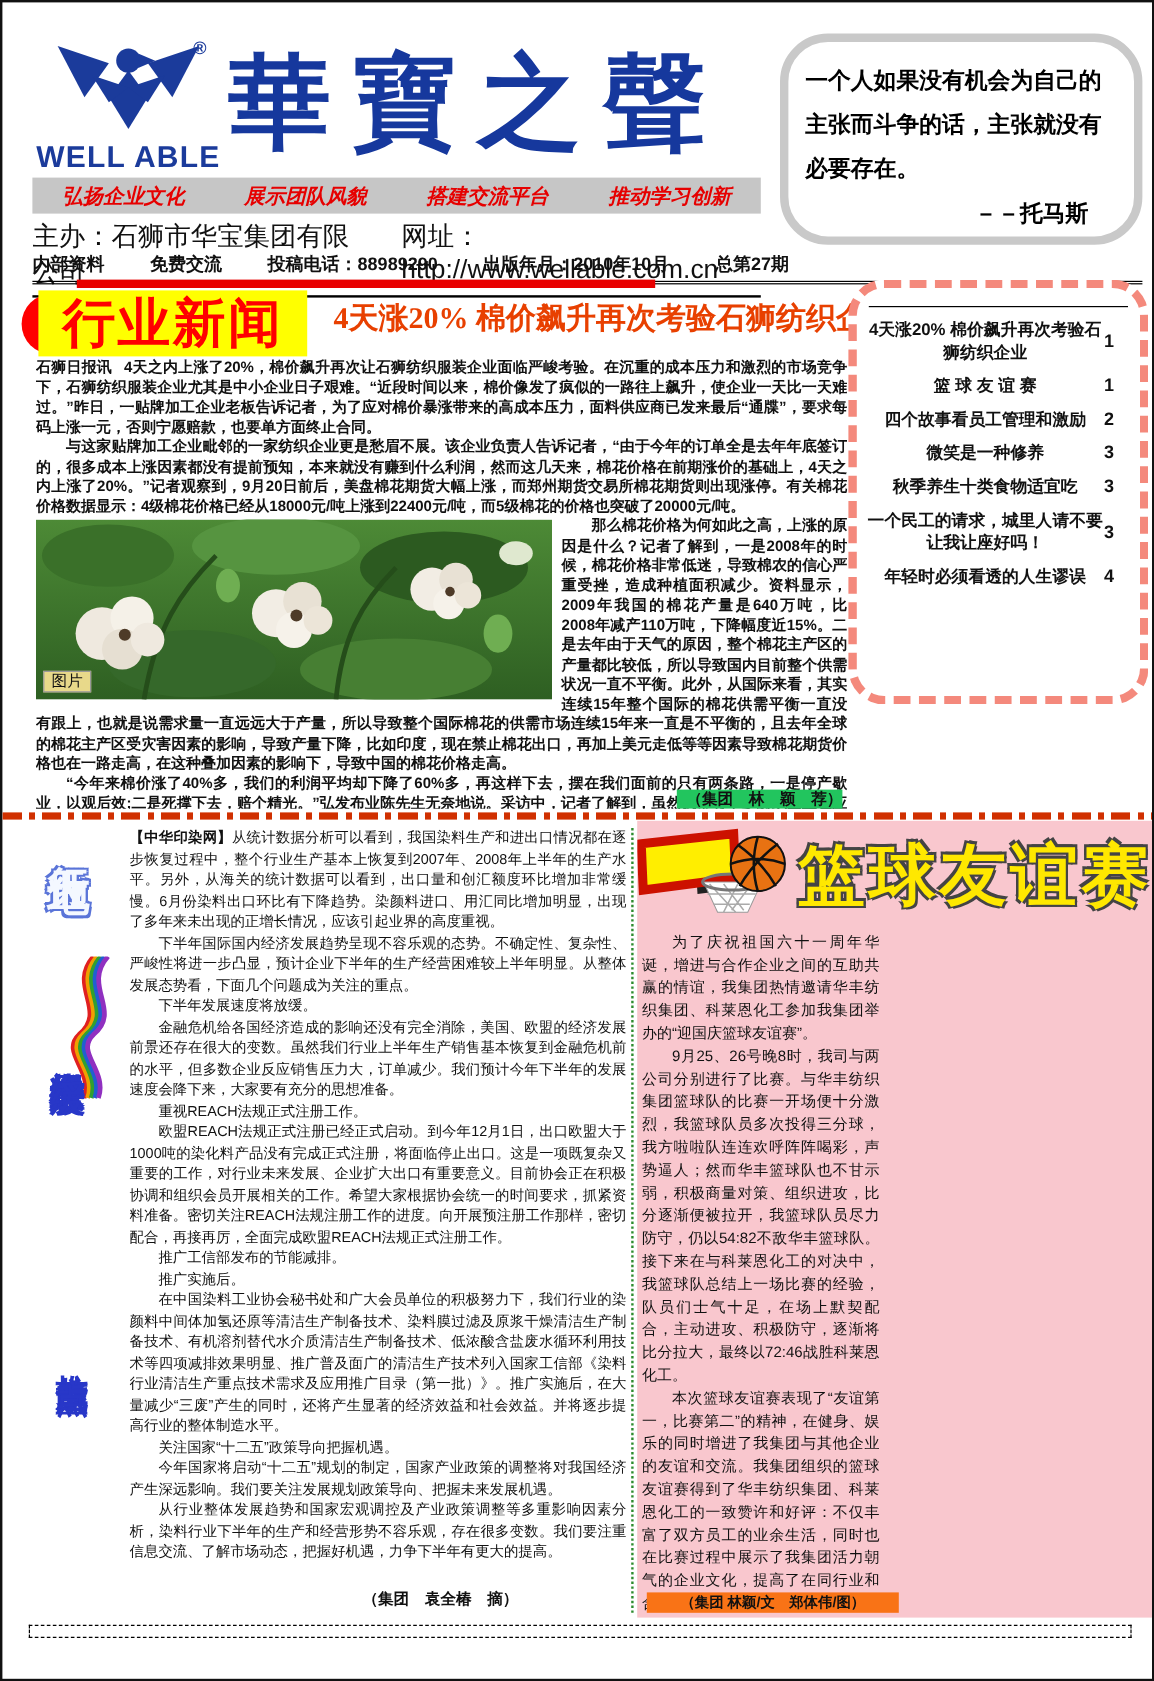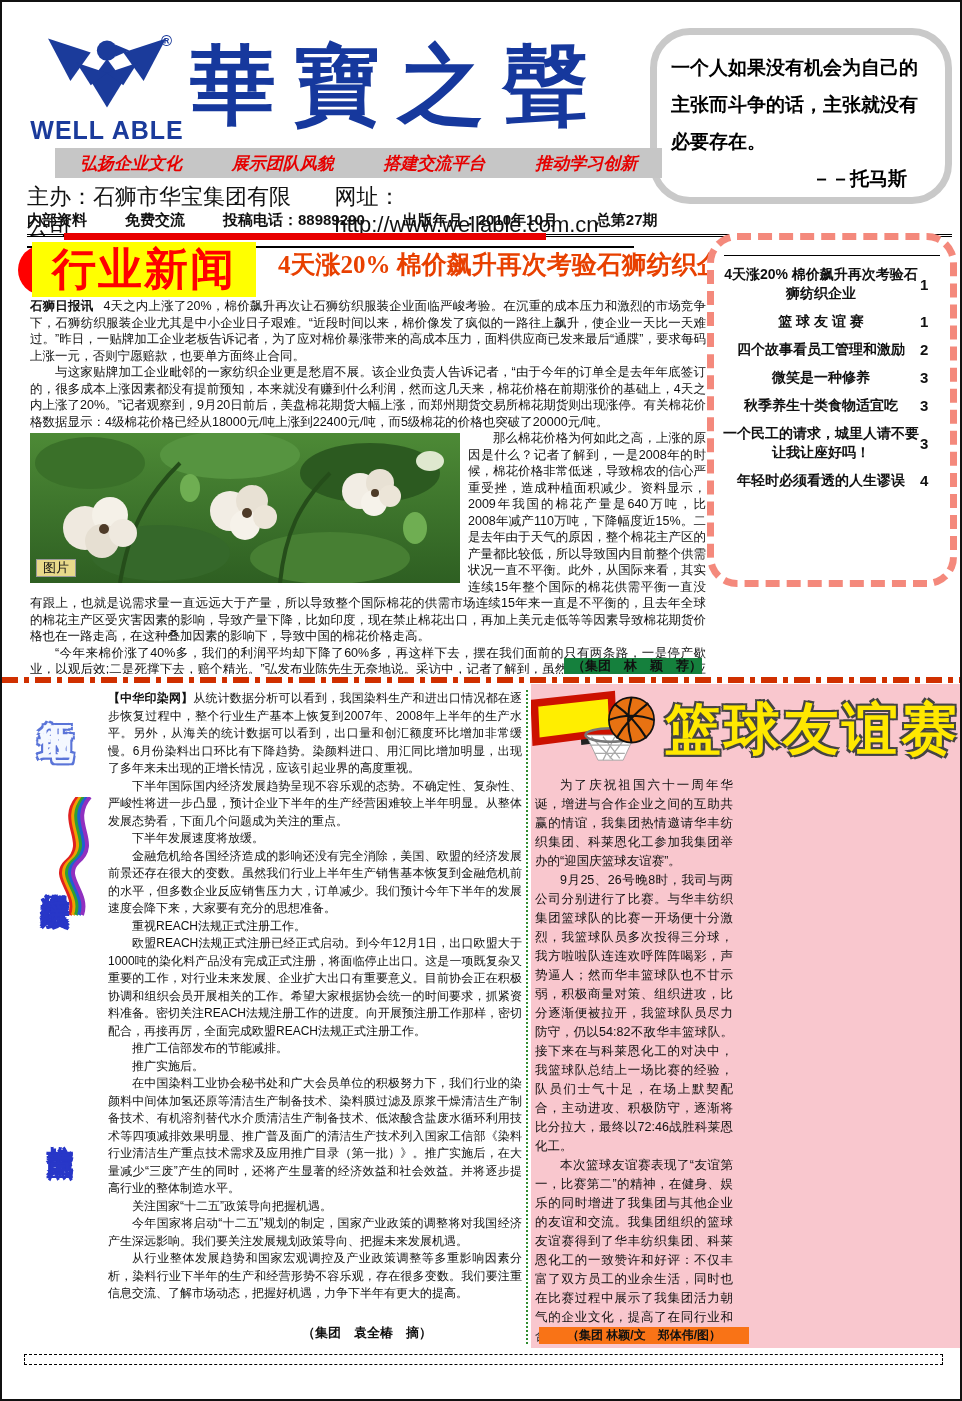--- a/index.html
+++ b/index.html
@@ -12,43 +12,43 @@
   .logo-text{color:#1b3b9b;font-size:25px;font-weight:bold;letter-spacing:1px;margin-top:-4px;}
   .paper-title{position:absolute;left:188px;top:34px;white-space:nowrap;
         font-family:"Liberation Serif",serif;font-weight:bold;font-size:86px;line-height:100px;
         color:#16389d;letter-spacing:18px;}
   .quote-box{position:absolute;left:648px;top:26px;width:302px;height:176px;box-sizing:border-box;
         border:7px solid #c9c9c9;border-radius:40px;padding:14px 12px 0 14px;
         font-weight:bold;font-size:19px;line-height:37px;color:#000;}
   .quote-author{text-align:right;padding-right:26px;}
   .slogan-bar{position:absolute;left:25px;top:146px;width:607px;height:30px;background:#c6c6c6;
         display:flex;justify-content:space-around;align-items:center;
-        color:#e60000;font-weight:bold;font-style:italic;font-size:17px;margin-left:28px;}
+        color:#e60000;font-weight:bold;font-style:italic;font-size:17px;}
   .publisher-line{position:absolute;left:25px;top:180px;width:607px;display:flex;gap:28px;
         font-size:22px;font-weight:normal;border-bottom:2px solid #000;padding-bottom:4px;}
   .info-line{position:absolute;left:25px;top:209px;width:925px;display:flex;gap:38px;
         font-size:15px;font-weight:bold;border-bottom:3px double #000;padding-bottom:4px;}
   
   .red-bar{position:absolute;left:62px;top:231px;width:482px;height:7px;background:#e80000;}
   .crescent{position:absolute;left:16px;top:243px;width:50px;height:50px;border-radius:50%;background:#f00;}
   .industry-block{position:absolute;left:30px;top:240px;width:224px;height:55px;background:#ffff00;
         text-align:center;font-size:44px;line-height:55px;font-weight:bold;color:#f00;
         font-family:"Liberation Serif",serif;letter-spacing:2px;}
   .headline{position:absolute;left:276px;top:246px;white-space:nowrap;
         font-size:25px;font-weight:bold;color:#e84000;font-family:"Liberation Serif",serif;}
   
   .news-article{position:absolute;left:28px;top:296px;width:676px;height:376px;overflow:hidden;
         font-size:12.5px;line-height:16.5px;text-align:justify;}
-  .news-article p{margin:0;text-indent:2em;}
+  .news-article p{margin:0;text-indent:2em;font-weight:bold;}
   .news-article p.lead{text-indent:0;}
   .news-article b.tag{margin-right:10px;}
   .cotton-photo{float:left;width:430px;height:150px;margin:3px 8px 2px 0;position:relative;}
   .photo-label{position:absolute;left:6px;bottom:6px;background:#e8d98a;border:1px solid #999;
         padding:0 6px;font-size:13px;}
-  .news-byline{position:absolute;right:4px;bottom:0;background:#15803d;padding-left:8px;
+  .news-byline{position:absolute;right:4px;bottom:0;background:#22c55e;padding-left:8px;
         font-weight:bold;font-size:13px;}
   
   .guide-box{position:absolute;left:705px;top:231px;width:250px;height:354px;box-sizing:border-box;
         border:7px dashed #f4897c;border-radius:30px;padding:8px 8px 4px;background:#fff;}
   .guide-title{font-size:30px;font-weight:bold;color:#ffff00;letter-spacing:8px;margin:2px 0 0 10px;
         text-shadow:-1px -1px 0 #000,1px -1px 0 #000,-1px 1px 0 #000,1px 1px 0 #000,2px 2px 0 #000;}
   .guide-hr{border:none;border-top:1px solid #000;margin:7px 2px 2px;}
   .guide-item{display:flex;align-items:center;margin:9px 0;}
   .guide-item .lbl{flex:1;text-align:center;font-weight:bold;font-size:14px;line-height:19px;}
   .guide-item .pg{width:22px;text-align:left;font-weight:bold;font-size:15px;}

